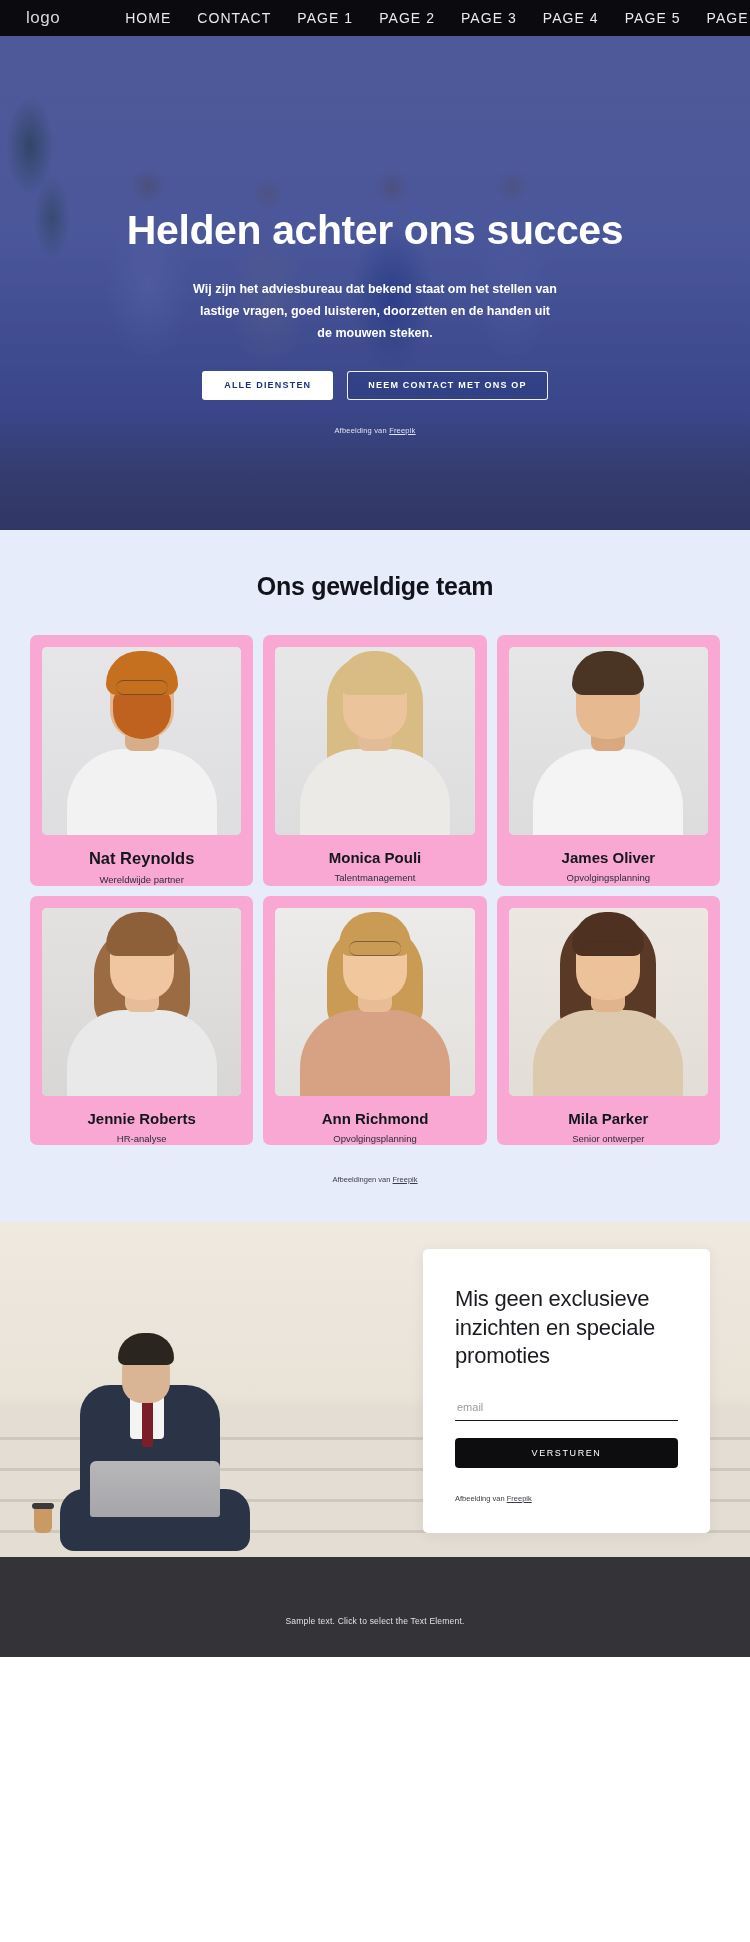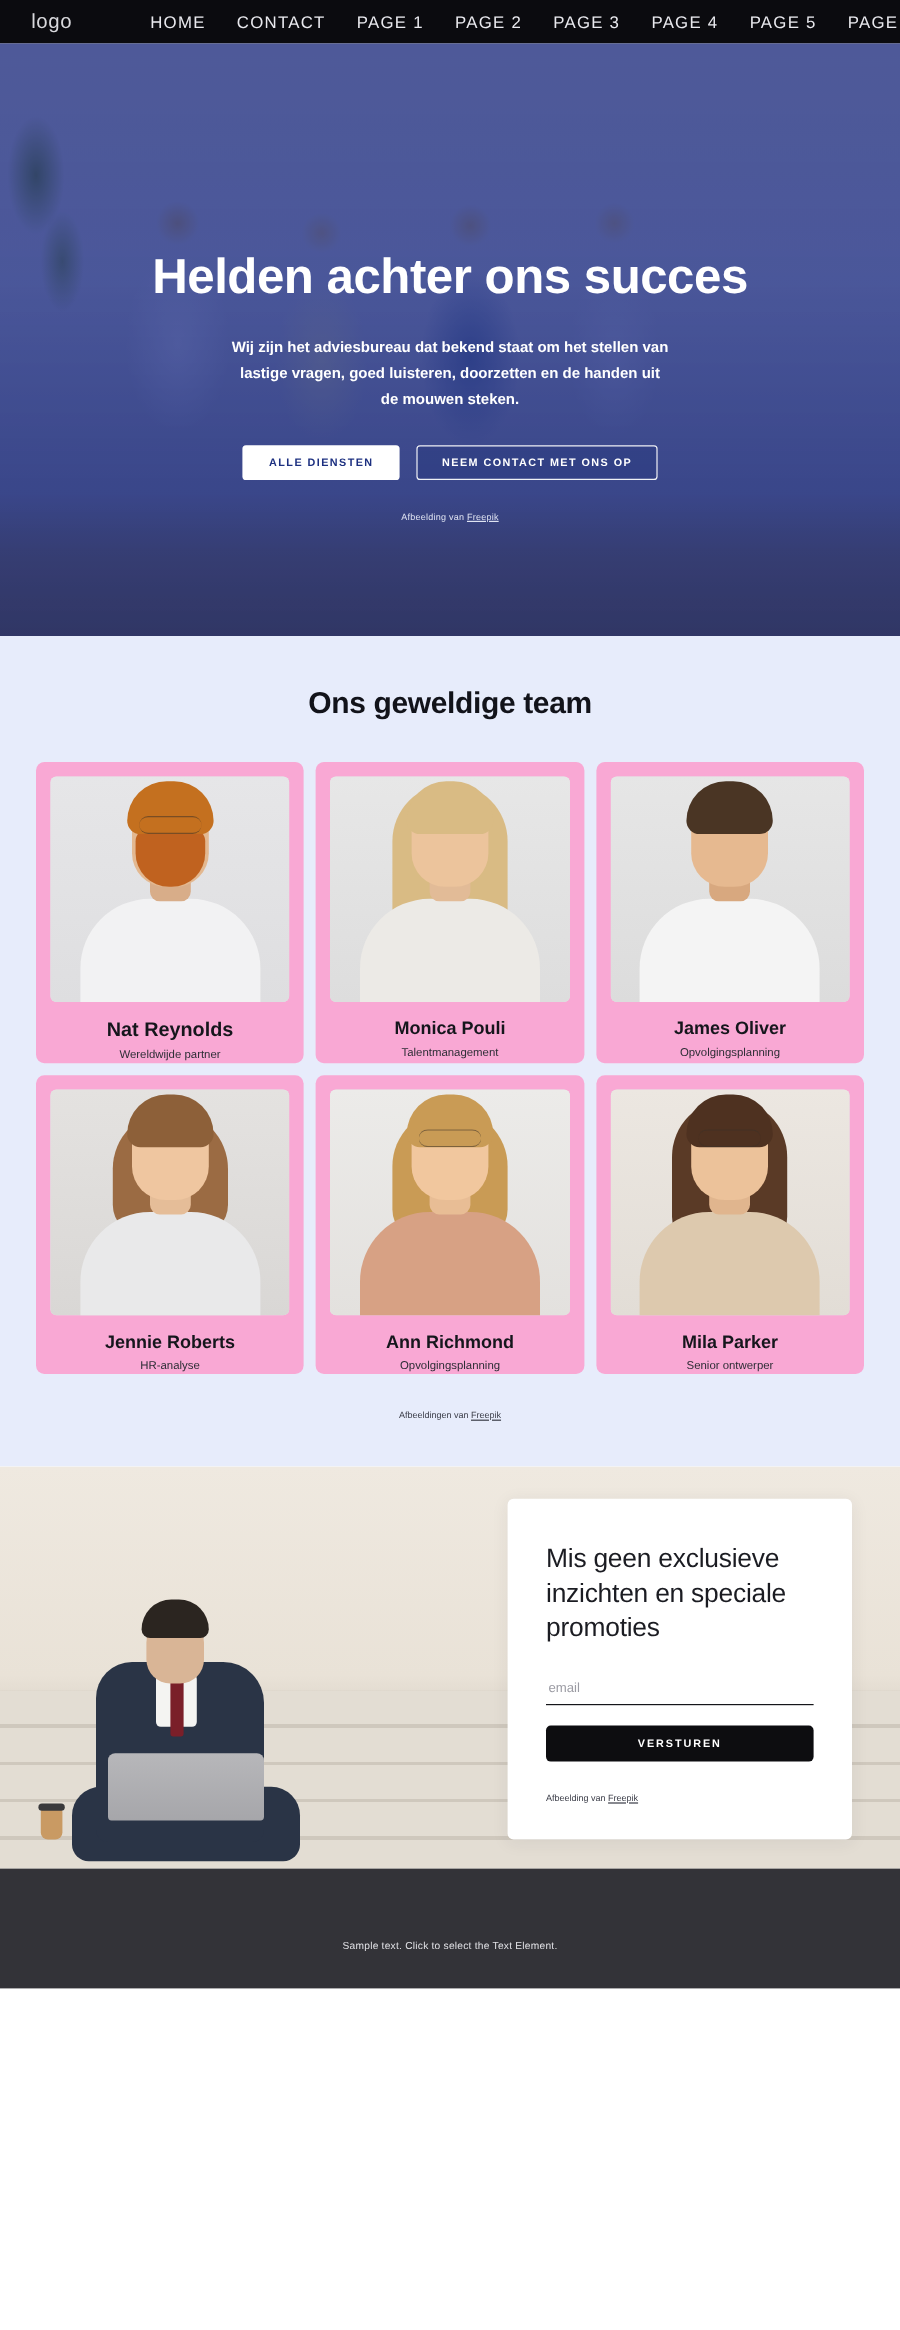--- a/index.html
+++ b/index.html
@@ -367,21 +367,21 @@
   .cta-submit {
     margin-top: 17px;
     width: 100%;
     height: 30px;
     background: #0d0d10;
     color: #ffffff;
     border: none;
     border-radius: 4px;
     font-family: "Liberation Sans", sans-serif;
     font-size: 9px;
-    font-weight: 700;
+    font-weight: 400;
     letter-spacing: 1.6px;
     cursor: pointer;
   }
   .cta-credit {
     margin-top: 26px;
     font-size: 7.5px;
     color: #3b3d48;
   }
   .cta-credit a { color: #3b3d48; text-decoration: underline; }
 

